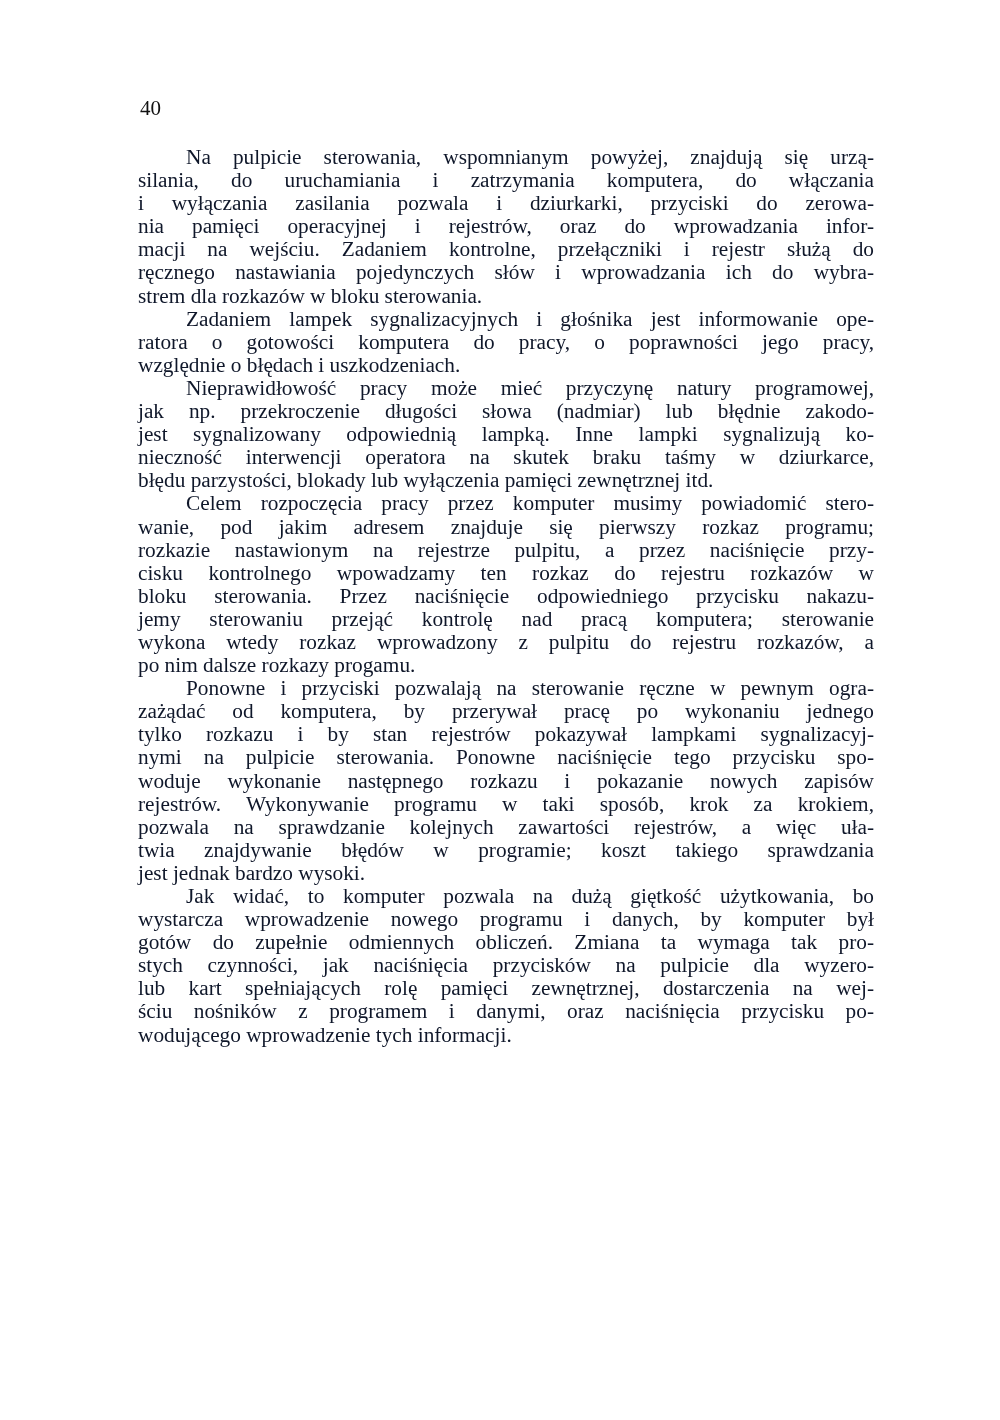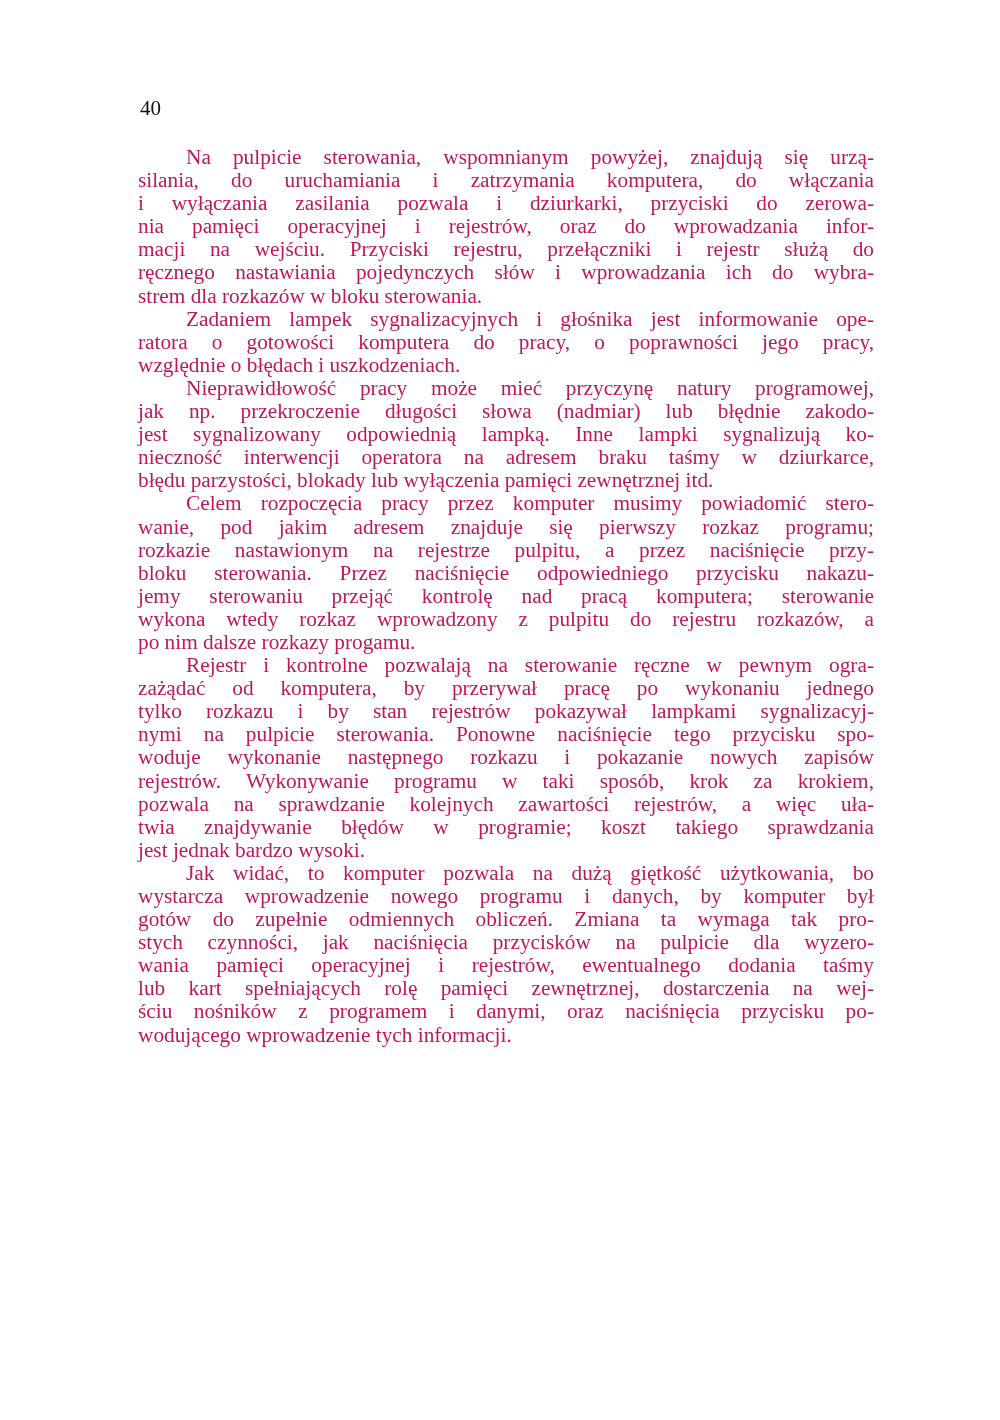--- a/index.html
+++ b/index.html
@@ -4,21 +4,21 @@
 <style>
   html, body { margin: 0; padding: 0; background: #ffffff; }
   body { width: 1000px; height: 1420px; position: relative; overflow: hidden; }
   .page { position: absolute; left: 0; top: 0; width: 880px; height: 1420px; background: #fff; }
   .page-number {
     position: absolute; left: 140px; top: 96px;
     font-family: "Liberation Serif", serif; font-size: 21px; color: #111;
   }
   .body-text {
     position: absolute; left: 138px; top: 146px; width: 736px;
-    font-family: "Liberation Serif", serif; font-size: 21.3px; color: #be185d;
+    font-family: "Liberation Serif", serif; font-size: 21.3px; color: #0f172a;
   }
   .para { margin: 0; }
   .line {
     display: block; height: 23.1px; line-height: 23.1px;
     text-align: justify; text-align-last: justify; white-space: nowrap;
   }
   .line span { display: inline; }
   .line.last { text-align-last: left; }
   .para .line:first-child { text-indent: 24px; }
   .line-inner { display: block; width: 100%; text-align: justify; text-align-last: justify; white-space: normal; }
@@ -28,60 +28,60 @@
 <body>
 
 <div class="page">
   <div class="page-number">40</div>
   <div class="body-text" id="body-text">
       <div class="para">
         <div class="line"><span class="line-inner" style="padding-left: 24px; box-sizing: border-box;">Na pulpicie sterowania, wspomnianym powyżej, znajdują się urzą-</span></div>
         <div class="line"><span class="line-inner">silania, do uruchamiania i zatrzymania komputera, do włączania</span></div>
         <div class="line"><span class="line-inner">i wyłączania zasilania pozwala i dziurkarki, przyciski do zerowa-</span></div>
         <div class="line"><span class="line-inner">nia pamięci operacyjnej i rejestrów, oraz do wprowadzania infor-</span></div>
-        <div class="line"><span class="line-inner">macji na wejściu. Przyciski rejestru, przełączniki i rejestr służą do</span></div>
+        <div class="line"><span class="line-inner">macji na wejściu. Zadaniem kontrolne, przełączniki i rejestr służą do</span></div>
         <div class="line"><span class="line-inner">ręcznego nastawiania pojedynczych słów i wprowadzania ich do wybra-</span></div>
         <div class="line last"><span class="line-inner">strem dla rozkazów w bloku sterowania.</span></div>
       </div>
       <div class="para">
         <div class="line"><span class="line-inner" style="padding-left: 24px; box-sizing: border-box;">Zadaniem lampek sygnalizacyjnych i głośnika jest informowanie ope-</span></div>
         <div class="line"><span class="line-inner">ratora o gotowości komputera do pracy, o poprawności jego pracy,</span></div>
         <div class="line last"><span class="line-inner">względnie o błędach i uszkodzeniach.</span></div>
       </div>
       <div class="para">
         <div class="line"><span class="line-inner" style="padding-left: 24px; box-sizing: border-box;">Nieprawidłowość pracy może mieć przyczynę natury programowej,</span></div>
         <div class="line"><span class="line-inner">jak np. przekroczenie długości słowa (nadmiar) lub błędnie zakodo-</span></div>
         <div class="line"><span class="line-inner">jest sygnalizowany odpowiednią lampką. Inne lampki sygnalizują ko-</span></div>
-        <div class="line"><span class="line-inner">nieczność interwencji operatora na adresem braku taśmy w dziurkarce,</span></div>
+        <div class="line"><span class="line-inner">nieczność interwencji operatora na skutek braku taśmy w dziurkarce,</span></div>
         <div class="line last"><span class="line-inner">błędu parzystości, blokady lub wyłączenia pamięci zewnętrznej itd.</span></div>
       </div>
       <div class="para">
         <div class="line"><span class="line-inner" style="padding-left: 24px; box-sizing: border-box;">Celem rozpoczęcia pracy przez komputer musimy powiadomić stero-</span></div>
         <div class="line"><span class="line-inner">wanie, pod jakim adresem znajduje się pierwszy rozkaz programu;</span></div>
         <div class="line"><span class="line-inner">rozkazie nastawionym na rejestrze pulpitu, a przez naciśnięcie przy-</span></div>
+        <div class="line"><span class="line-inner">cisku kontrolnego wpowadzamy ten rozkaz do rejestru rozkazów w</span></div>
         <div class="line"><span class="line-inner">bloku sterowania. Przez naciśnięcie odpowiedniego przycisku nakazu-</span></div>
         <div class="line"><span class="line-inner">jemy sterowaniu przejąć kontrolę nad pracą komputera; sterowanie</span></div>
         <div class="line"><span class="line-inner">wykona wtedy rozkaz wprowadzony z pulpitu do rejestru rozkazów, a</span></div>
         <div class="line last"><span class="line-inner">po nim dalsze rozkazy progamu.</span></div>
       </div>
       <div class="para">
-        <div class="line"><span class="line-inner" style="padding-left: 24px; box-sizing: border-box;">Rejestr i kontrolne pozwalają na sterowanie ręczne w pewnym ogra-</span></div>
+        <div class="line"><span class="line-inner" style="padding-left: 24px; box-sizing: border-box;">Ponowne i przyciski pozwalają na sterowanie ręczne w pewnym ogra-</span></div>
         <div class="line"><span class="line-inner">zażądać od komputera, by przerywał pracę po wykonaniu jednego</span></div>
         <div class="line"><span class="line-inner">tylko rozkazu i by stan rejestrów pokazywał lampkami sygnalizacyj-</span></div>
         <div class="line"><span class="line-inner">nymi na pulpicie sterowania. Ponowne naciśnięcie tego przycisku spo-</span></div>
         <div class="line"><span class="line-inner">woduje wykonanie następnego rozkazu i pokazanie nowych zapisów</span></div>
         <div class="line"><span class="line-inner">rejestrów. Wykonywanie programu w taki sposób, krok za krokiem,</span></div>
         <div class="line"><span class="line-inner">pozwala na sprawdzanie kolejnych zawartości rejestrów, a więc uła-</span></div>
         <div class="line"><span class="line-inner">twia znajdywanie błędów w programie; koszt takiego sprawdzania</span></div>
         <div class="line last"><span class="line-inner">jest jednak bardzo wysoki.</span></div>
       </div>
       <div class="para">
         <div class="line"><span class="line-inner" style="padding-left: 24px; box-sizing: border-box;">Jak widać, to komputer pozwala na dużą giętkość użytkowania, bo</span></div>
         <div class="line"><span class="line-inner">wystarcza wprowadzenie nowego programu i danych, by komputer był</span></div>
         <div class="line"><span class="line-inner">gotów do zupełnie odmiennych obliczeń. Zmiana ta wymaga tak pro-</span></div>
         <div class="line"><span class="line-inner">stych czynności, jak naciśnięcia przycisków na pulpicie dla wyzero-</span></div>
-        <div class="line"><span class="line-inner">wania pamięci operacyjnej i rejestrów, ewentualnego dodania taśmy</span></div>
         <div class="line"><span class="line-inner">lub kart spełniających rolę pamięci zewnętrznej, dostarczenia na wej-</span></div>
         <div class="line"><span class="line-inner">ściu nośników z programem i danymi, oraz naciśnięcia przycisku po-</span></div>
         <div class="line last"><span class="line-inner">wodującego wprowadzenie tych informacji.</span></div>
       </div>
     </div>
 </div>
 
 </body></html>

